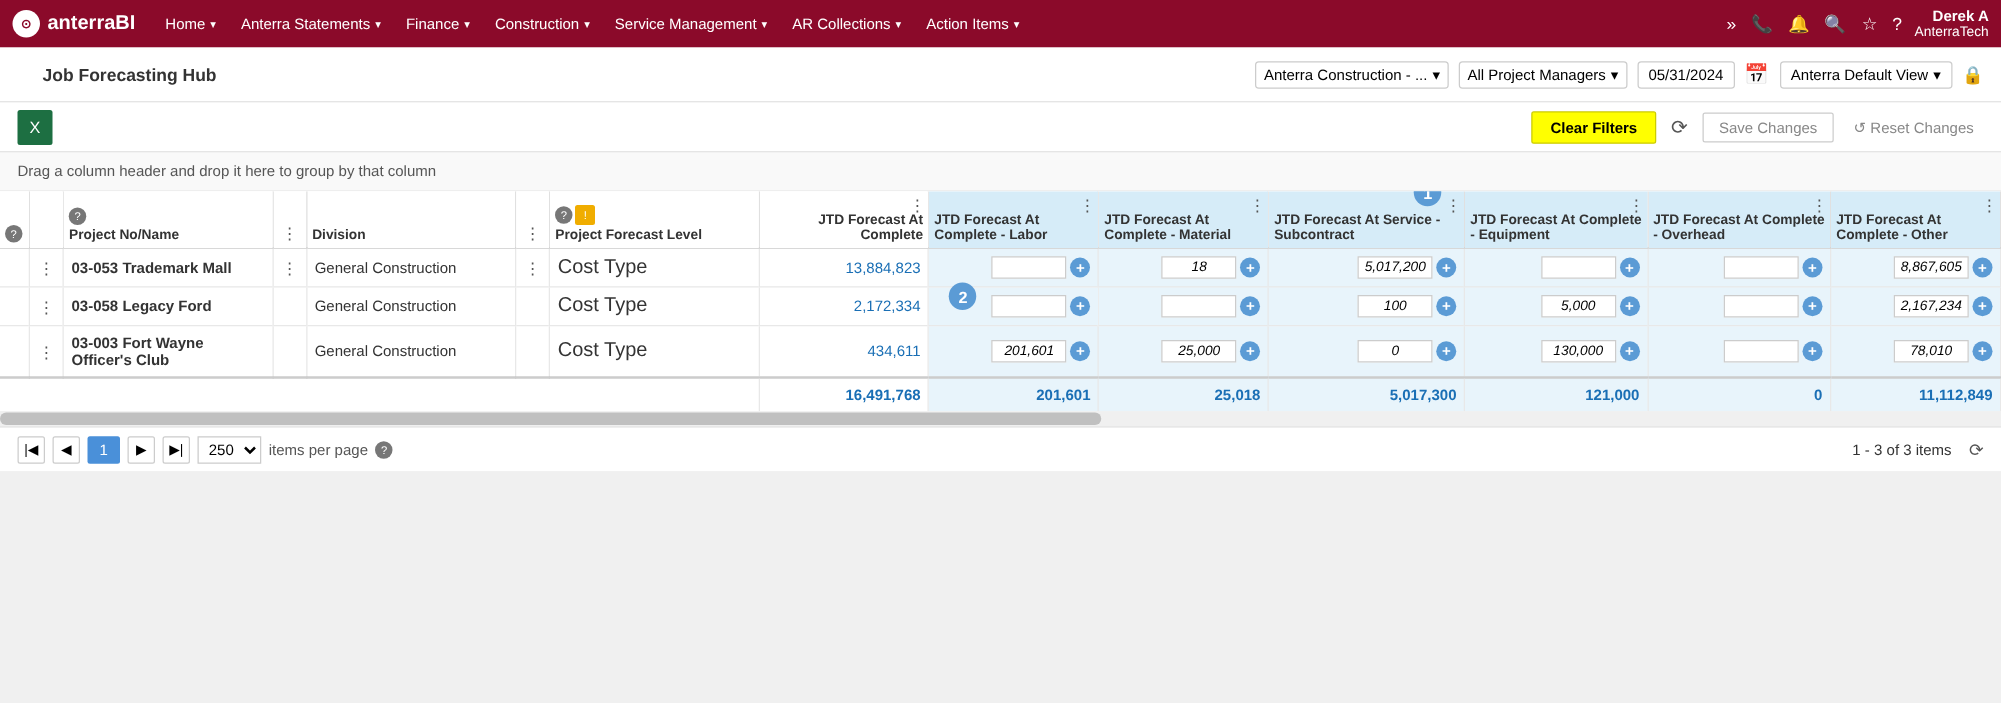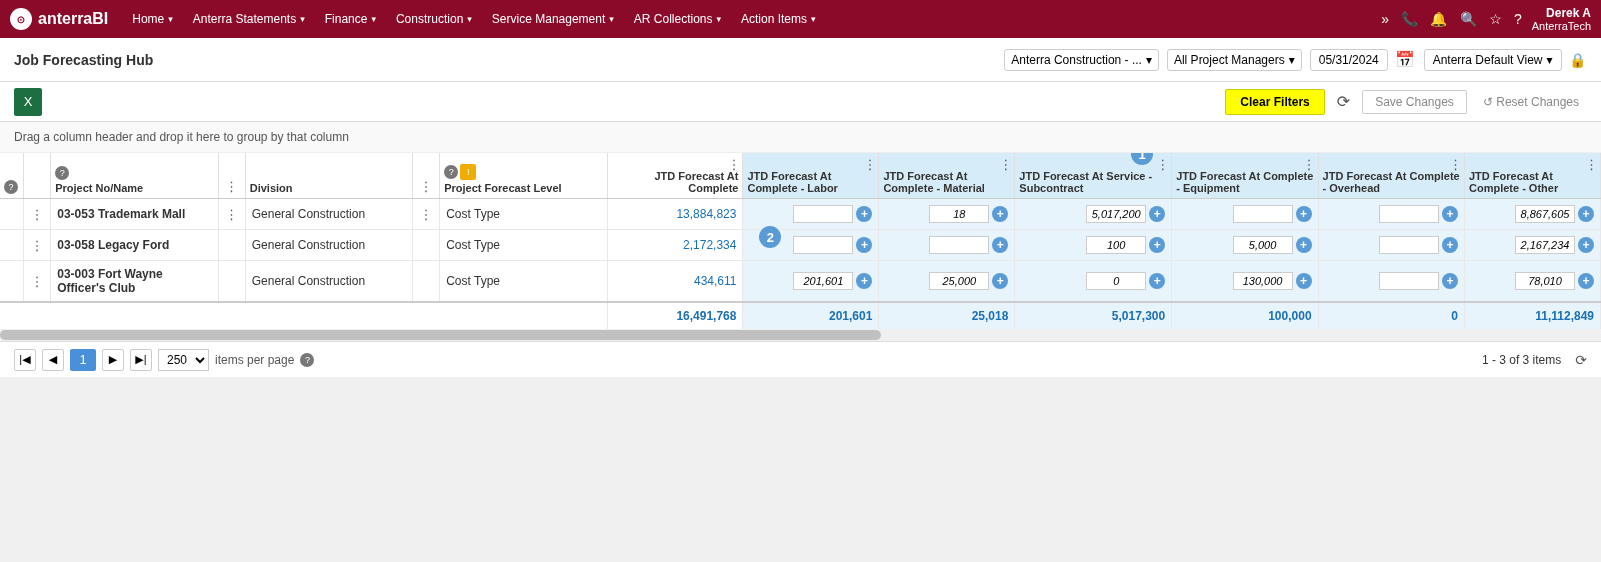--- a/index.html
+++ b/index.html
@@ -64,20 +64,21 @@
       display: flex;
       align-items: center;
       padding: 0 14px;
       gap: 10px;
     }
     .subheader-title {
       font-size: 14px;
       font-weight: bold;
       color: #333;
       flex: 1;
+      margin-left: 20px;
     }
     .subheader-controls {
       display: flex; align-items: center; gap: 8px;
     }
     .dropdown-select {
       border: 1px solid #ccc;
       border-radius: 3px;
       padding: 3px 6px;
       font-size: 12px;
       background: white;
@@ -257,21 +258,21 @@
     .project-name {
       font-weight: bold;
       font-size: 12px;
       color: #333;
     }
     .division-name {
       font-size: 12px;
       color: #333;
     }
     .cost-type {
-      font-size: 12px;
+      font-size: 16px;
       color: #333;
     }
     .number-cell {
       text-align: right;
       color: #1a6fb5;
       font-size: 12px;
     }
 
     .input-with-plus {
       display: flex;
@@ -778,21 +779,21 @@
         </td>
       </tr>
     </tbody>
     <tfoot>
       <tr>
         <td colspan="7"></td>
         <td>16,491,768</td>
         <td class="highlighted-col">201,601</td>
         <td class="highlighted-col">25,018</td>
         <td class="highlighted-col">5,017,300</td>
-        <td class="highlighted-col">100,000</td>
+        <td class="highlighted-col">121,000</td>
         <td class="highlighted-col">0</td>
         <td class="highlighted-col">11,112,849</td>
       </tr>
     </tfoot>
   </table>
 </div>
 
 <div class="scrollbar-area">
   <div class="scrollbar-thumb"></div>
 </div>

